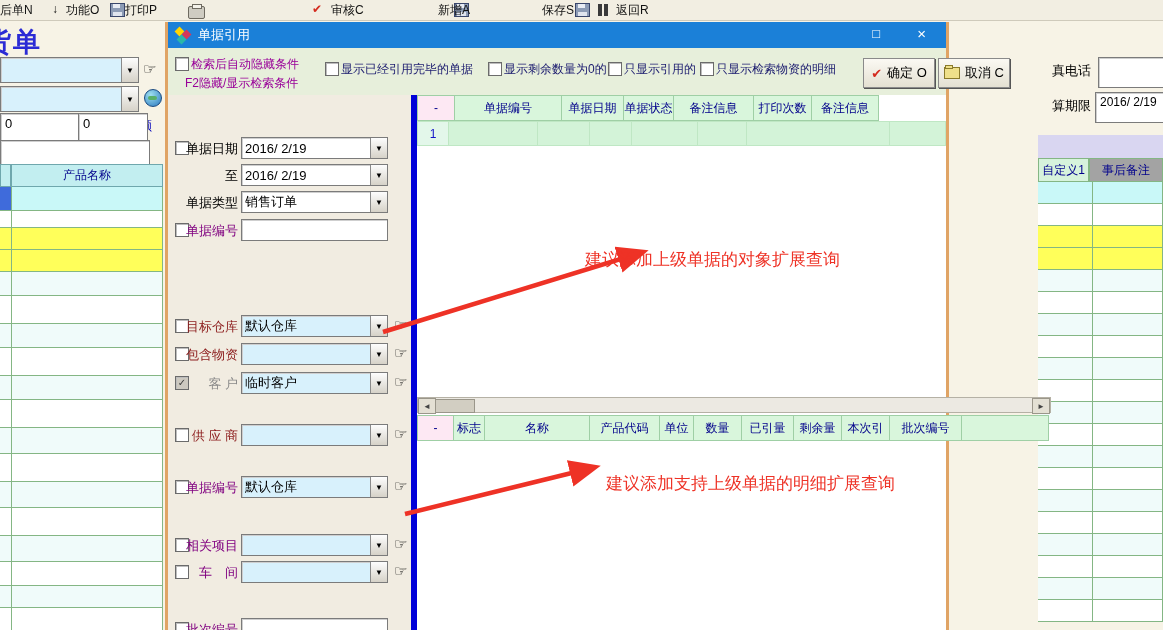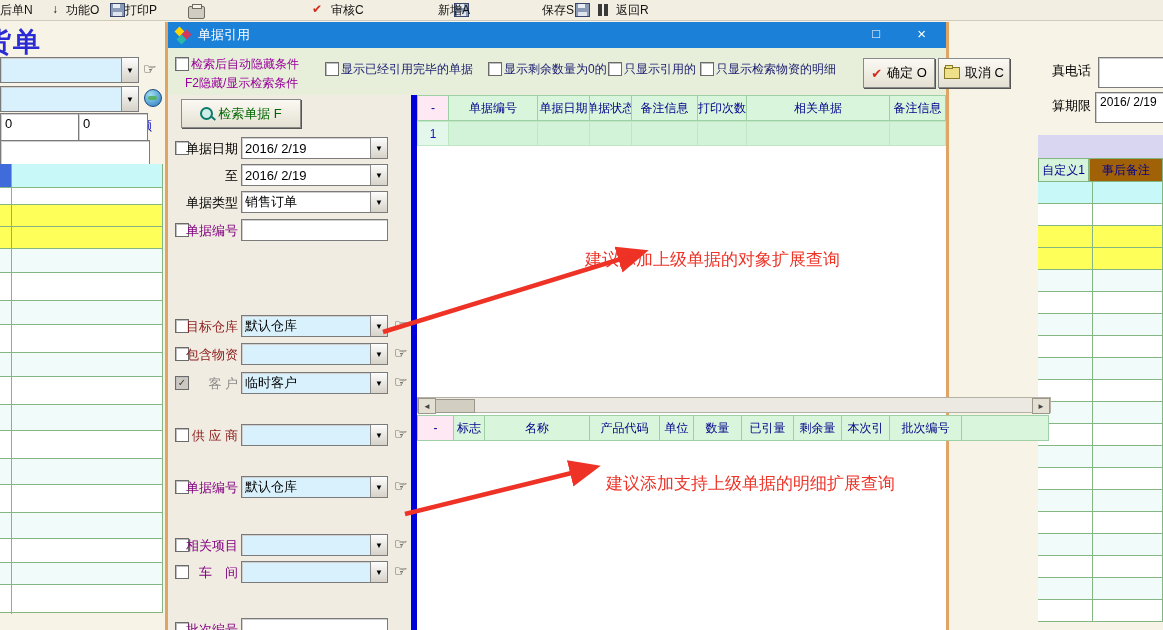--- a/index.html
+++ b/index.html
@@ -115,20 +115,24 @@
   <span class="globe abs" style="left:144px;top:89px"></span>
   <div class="tinput abs" style="left:0;top:113px;width:104px;height:24px">0</div>
   <span class="glabel abs" style="left:112px;top:117px">%</span>
   <span class="glabel navy abs" style="left:126px;top:117px">金额</span>
   
   <div class="tinput abs" style="left:78px;top:113px;width:60px;height:24px;left:78px">0</div>
   <div class="tinput abs" style="left:0;top:140px;width:140px;height:23px"></div>
 
   
   <div class="abs" style="left:0;top:164px;width:163px">
+    <div style="display:flex">
+      <div class="bgt-header" style="width:11px;height:23px"></div>
+      <div class="bgt-header" style="width:152px;height:23px">产品名称</div>
+    </div>
     <div style="position:relative">
       <div class="bgrow r-cyan" style="height:24px;position:relative">
         <div style="position:absolute;left:0;top:0;width:11px;height:23px;background:#3f6bdb"></div>
       </div>
       <div class="bgrow r-w" style="height:17px"></div>
       <div class="bgrow r-y" style="height:22px"></div>
       <div class="bgrow r-y" style="height:22px"></div>
       <div class="bgrow r-az" style="height:24px"></div>
       <div class="bgrow r-w" style="height:28px"></div>
       <div class="bgrow r-az" style="height:24px"></div>
@@ -150,21 +154,21 @@
   
   <span class="glabel abs" style="left:1052px;top:62px">真电话</span>
   <div class="tinput abs" style="left:1098px;top:57px;width:60px;height:25px"></div>
   <span class="glabel abs" style="left:1052px;top:97px">算期限</span>
   <div class="tinput abs" style="left:1095px;top:92px;width:63px;height:25px;font-size:12px">2016/ 2/19</div>
 
   <div class="abs" style="left:1038px;top:135px;width:125px">
     <div style="height:23px;background:#d9d6f1"></div>
     <div style="display:flex">
       <div class="bgt-header" style="width:54px;height:24px;background:#d6f3dc;border-color:#84b684">自定义1</div>
-      <div class="bgt-header" style="width:78px;height:24px;background:#a16207;border-color:#84b684">事后备注</div>
+      <div class="bgt-header" style="width:78px;height:24px;background:#a3a3a3;border-color:#84b684">事后备注</div>
     </div>
     <div style="position:relative">
       <div class="bgrow r-cyan" style="height:22px"></div>
       <div class="bgrow r-w" style="height:22px"></div>
       <div class="bgrow r-y" style="height:22px"></div>
       <div class="bgrow r-y" style="height:22px"></div>
       <div class="bgrow r-az" style="height:22px"></div>
       <div class="bgrow r-w" style="height:22px"></div>
       <div class="bgrow r-az" style="height:22px"></div>
       <div class="bgrow r-w" style="height:22px"></div>
@@ -213,24 +217,20 @@
       <span style="color:#d42a1e;font-weight:bold">✔</span>
       <span>确定 O</span>
     </div>
     <div class="btn3d" style="position:absolute;left:770px;top:10px;width:70px;height:28px">
       <span class="folder"></span>
       <span>取消 C</span>
     </div>
   </div>
 
   <div id="left-panel">
-    <div class="btn3d" style="position:absolute;left:13px;top:4px;width:118px;height:27px;color:#006600">
-      <span class="mag"></span>
-      <span>检索单据 F</span>
-    </div>
 
     <div class="frow" style="top:42px">
       <span class="cb"></span>
       <span class="flabel c-black">单据日期</span>
       <div class="combo fctrl">
         <span class="cval">2016/ 2/19</span>
         <span class="da">▼</span>
       </div>
     </div>
     <div class="frow" style="top:69px">
@@ -327,21 +327,20 @@
 
   <div id="grid-area">
 
     <div class="gt">
       <div class="gcell first" style="width:38px">-</div>
       <div class="gcell" style="width:107px">单据编号</div>
       <div class="gcell" style="width:62px">单据日期</div>
       <div class="gcell" style="width:50px">单据状态</div>
       <div class="gcell" style="width:80px">备注信息</div>
       <div class="gcell" style="width:58px">打印次数</div>
-      <div class="gcell" style="width:172px">相关单据</div>
       <div class="gcell" style="width:67px">备注信息</div>
     </div>
     <div class="gt">
       <div class="rcell first" style="width:38px">1</div>
       <div class="rcell" style="width:107px"></div>
       <div class="rcell" style="width:62px"></div>
       <div class="rcell" style="width:50px"></div>
       <div class="rcell" style="width:80px"></div>
       <div class="rcell" style="width:58px"></div>
       <div class="rcell" style="width:172px"></div>

